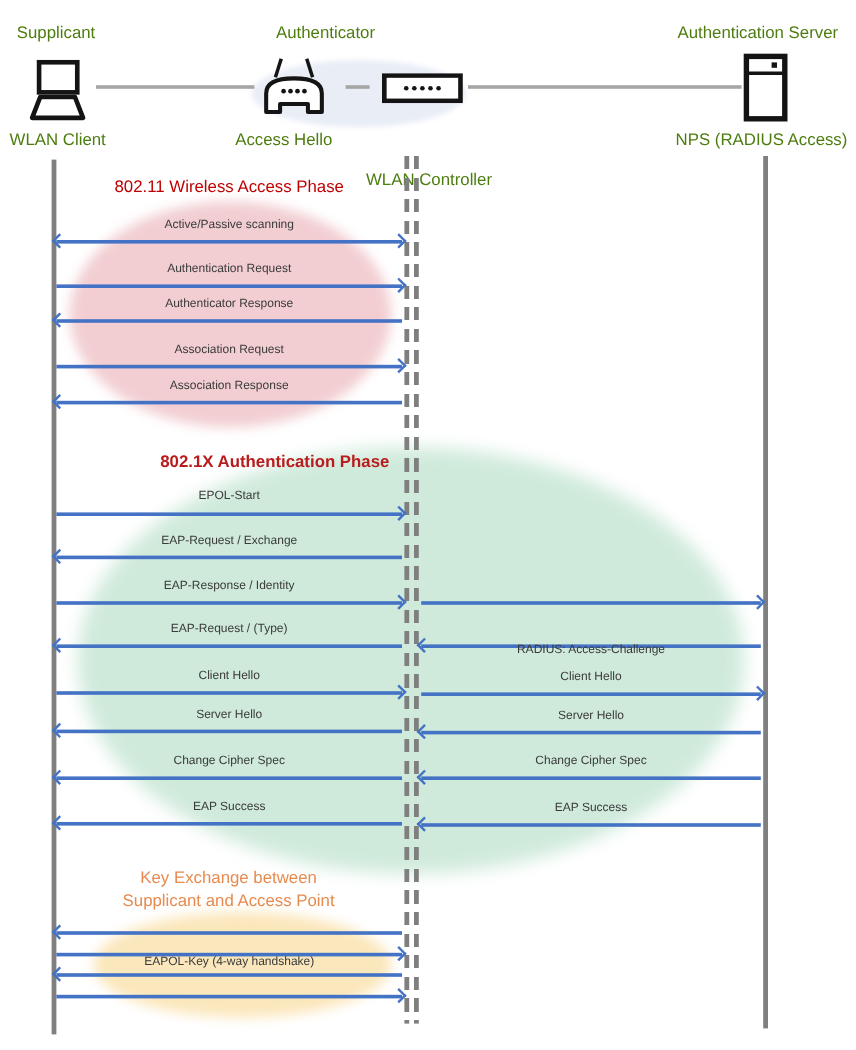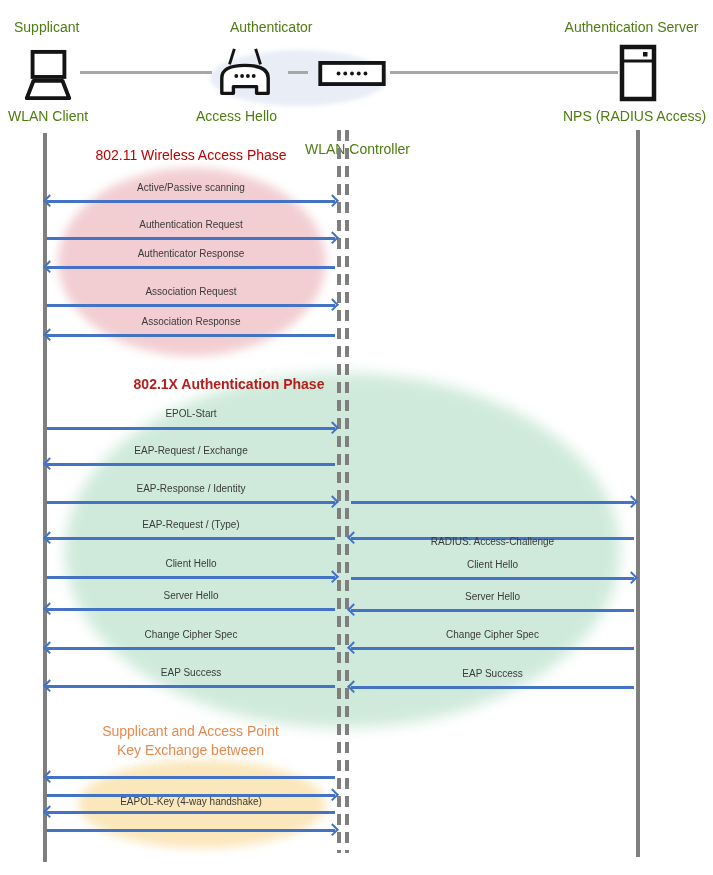--- a/index.html
+++ b/index.html
@@ -107,22 +107,22 @@
   <div class="txt" style="left:563px; top:108px; width:140px; text-align:right;">NPS (RADIUS Access)</div>
 
   <div class="lifeline" id="ll-client"></div>
   <div class="lifeline dashline" id="ll-ctrl-a"></div>
   <div class="lifeline dashline" id="ll-ctrl-b"></div>
   <div class="lifeline" id="ll-server"></div>
 
   <div class="ptitle" id="pt1">802.11 Wireless Access Phase</div>
   <div class="ptitle" id="pt2">802.1X Authentication Phase</div>
   <div class="ptitle" id="pt3">
+    <div>Key Exchange between</div>
     <div>Supplicant and Access Point</div>
-    <div>Key Exchange between</div>
   </div>
 
   <div class="mlabel lbl-l" style="top:182px;">Active/Passive scanning</div>
   <div class="arrow seg-l" style="top:200px;">
       <span class="ah l"></span>
       <span class="ah r"></span>
     </div>
 
   <div class="mlabel lbl-l" style="top:219px;">Authentication Request</div>
   <div class="arrow seg-l" style="top:237px;">

